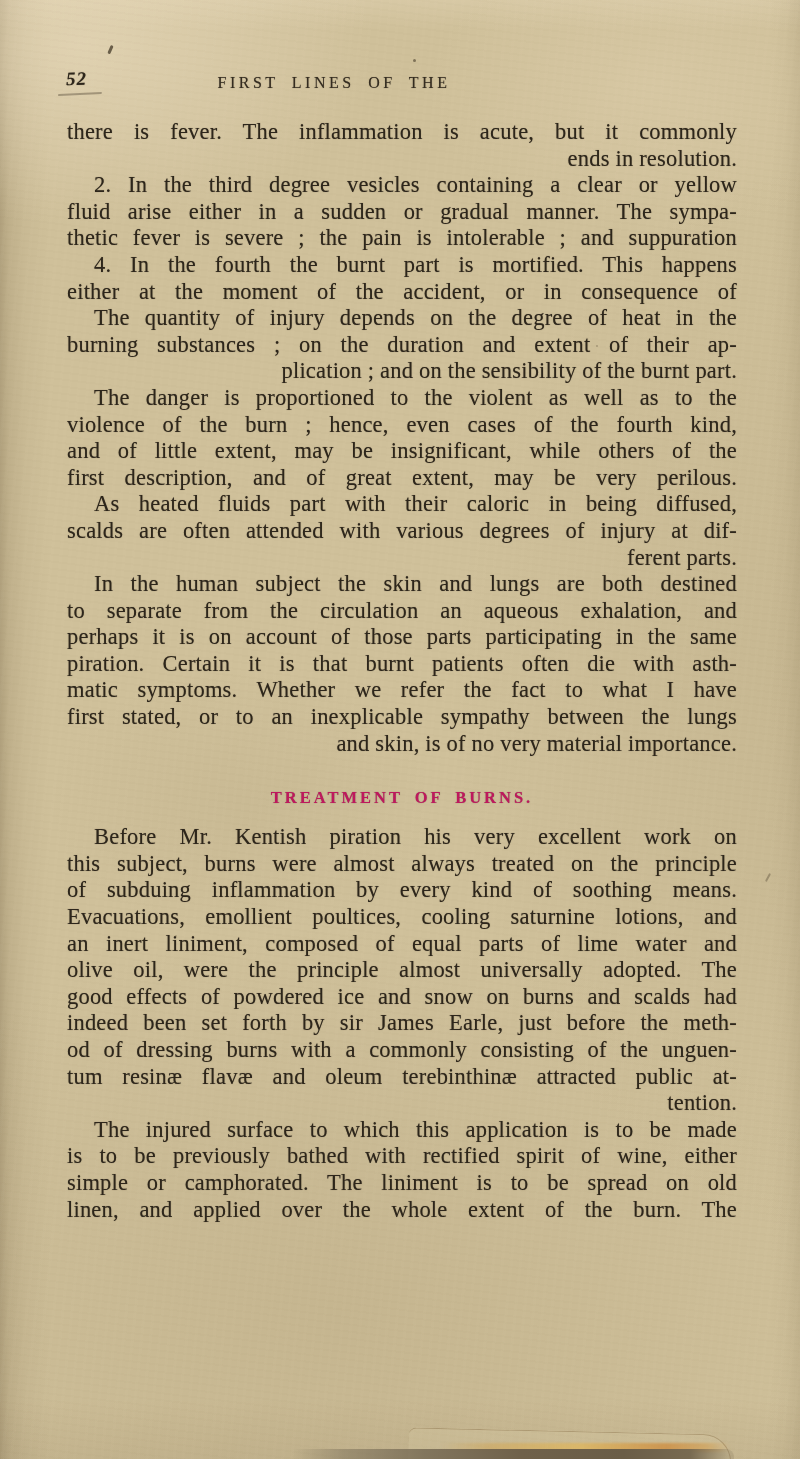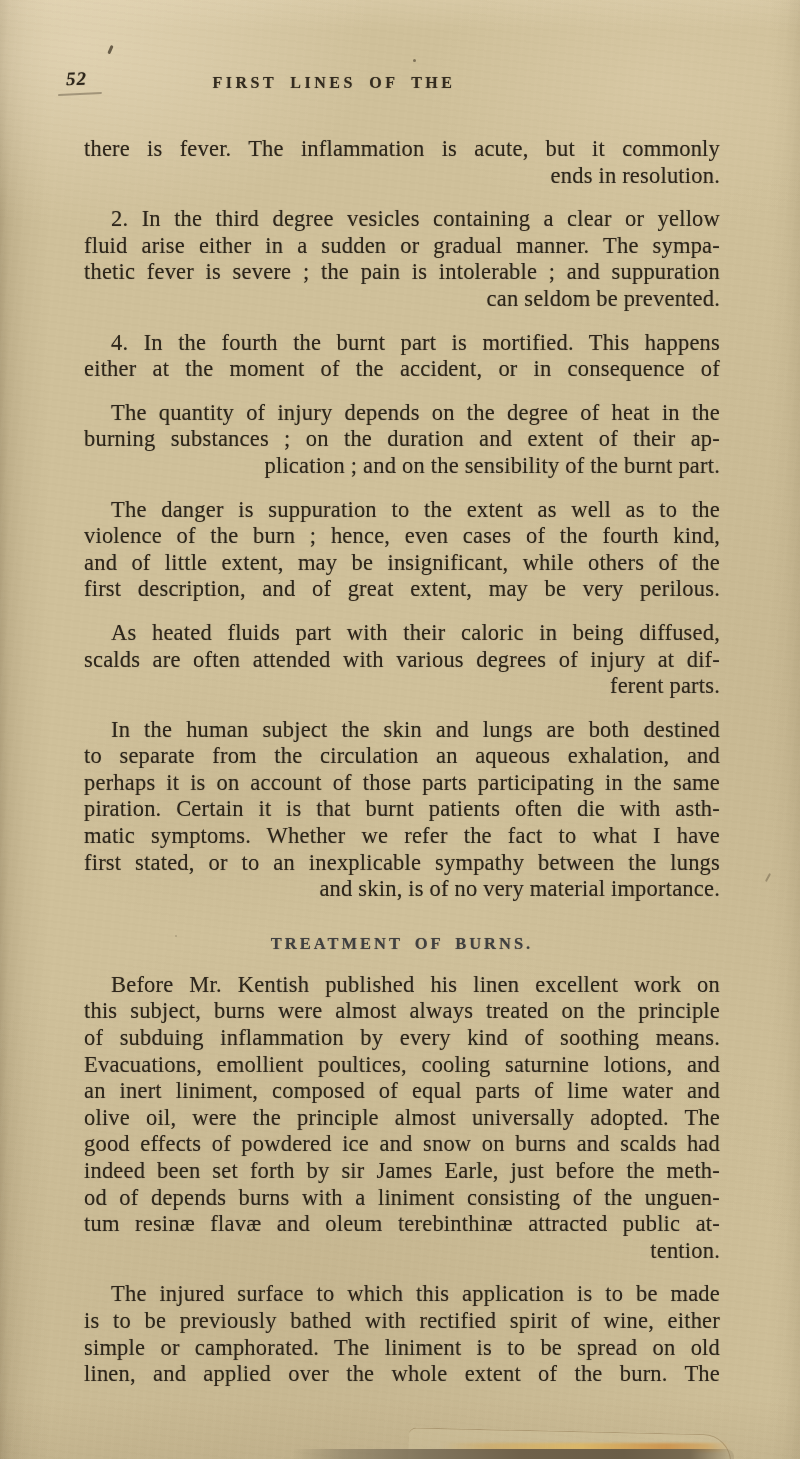--- a/index.html
+++ b/index.html
@@ -32,35 +32,35 @@
     position:absolute;left:66px;top:68px;
     font-size:19px;font-style:italic;font-weight:bold;
     letter-spacing:1px;transform:rotate(-2deg);
   }
   .page-number-smudge{
     position:absolute;left:58px;top:93px;width:44px;height:2px;
     background:rgba(58,47,32,0.35);transform:rotate(-3deg);border-radius:2px;
   }
   .running-header{
     position:absolute;left:0;top:74px;width:668px;text-align:center;
-    font-size:16px;font-weight:bold;letter-spacing:3.5px;word-spacing:6px;
+    font-size:16px;font-weight:normal;letter-spacing:3.5px;word-spacing:6px;
     color:#342c20;text-shadow:0 0 1px rgba(52,44,32,0.5);
   }
   .text-flow{
     position:absolute;left:67px;top:119px;width:670px;
     font-size:22.5px;line-height:26.6px;letter-spacing:0.2px;
   }
-  .paragraph{margin:17px;}
+  .paragraph{margin:0;}
   .line{text-align:right;}
   .line.j{text-align:justify;text-align-last:justify;}
   .line.indent{padding-left:27px;}
   .section-heading{
     text-align:center;font-size:16.5px;font-weight:bold;
     letter-spacing:3px;word-spacing:5px;line-height:22px;
-    margin-top:30px;margin-bottom:15px;color:#404040;
+    margin-top:30px;margin-bottom:15px;color:#be185d;
   }
   .speck{position:absolute;background:rgba(60,49,33,0.55);border-radius:50%;}
   .apostrophe-mark{
     position:absolute;left:109px;top:45px;width:2.5px;height:9px;
     background:rgba(55,45,30,0.7);transform:rotate(24deg);border-radius:2px;
   }
   .heading-margin-mark{
     position:absolute;left:767px;top:873px;width:2px;height:9px;
     background:rgba(70,58,40,0.35);transform:rotate(28deg);border-radius:2px;
   }
@@ -98,62 +98,61 @@
 
 <div class="text-flow ink">
     <div class="paragraph">
       <div class="line j">there is fever.  The inflammation is acute, but it commonly</div>
       <div class="line">ends in resolution.</div>
     </div>
     <div class="paragraph">
       <div class="line j indent">2. In the third degree vesicles containing a clear or yellow</div>
       <div class="line j">fluid arise either in a sudden or gradual manner.  The sympa-</div>
       <div class="line j">thetic fever is severe ; the pain is intolerable ; and suppuration</div>
-      <div class="line">can seldom be prevented.</div>
     </div>
     <div class="paragraph">
       <div class="line j indent">4. In the fourth the burnt part is mortified.  This happens</div>
       <div class="line j">either at the moment of the accident, or in consequence of</div>
     </div>
     <div class="paragraph">
       <div class="line j indent">The quantity of injury depends on the degree of heat in the</div>
       <div class="line j">burning substances ; on the duration and extent of their ap-</div>
       <div class="line">plication ; and on the sensibility of the burnt part.</div>
     </div>
     <div class="paragraph">
-      <div class="line j indent">The danger is suppuration to the extent as well as to the</div>
+      <div class="line j indent">The danger is proportioned to the violent as well as to the</div>
       <div class="line j">violence of the burn ;  hence, even cases of the fourth kind,</div>
       <div class="line j">and of little extent, may be insignificant, while others of the</div>
       <div class="line j">first description, and of great extent, may be very perilous.</div>
     </div>
     <div class="paragraph">
       <div class="line j indent">As heated fluids part with their caloric in being diffused,</div>
       <div class="line j">scalds are often attended with various degrees of injury at dif-</div>
       <div class="line">ferent parts.</div>
     </div>
     <div class="paragraph">
       <div class="line j indent">In the human subject the skin and lungs are both destined</div>
       <div class="line j">to separate from the circulation an aqueous exhalation, and</div>
       <div class="line j">perhaps it is on account of those parts participating in the same</div>
       <div class="line j">piration.  Certain it is that burnt patients often die with asth-</div>
       <div class="line j">matic symptoms.  Whether we refer the fact to what I have</div>
       <div class="line j">first stated, or to an inexplicable sympathy between the lungs</div>
       <div class="line">and skin, is of no very material importance.</div>
     </div>
     <div class="section-heading">TREATMENT OF BURNS.</div>
     <div class="paragraph">
-      <div class="line j indent">Before Mr. Kentish published his linen excellent work on</div>
+      <div class="line j indent">Before Mr. Kentish piration his very excellent work on</div>
       <div class="line j">this subject, burns were almost always treated on the principle</div>
       <div class="line j">of subduing inflammation by every kind of soothing means.</div>
       <div class="line j">Evacuations, emollient poultices, cooling saturnine lotions, and</div>
       <div class="line j">an inert liniment, composed of equal parts of lime water and</div>
       <div class="line j">olive oil, were the principle almost universally adopted.  The</div>
       <div class="line j">good effects of powdered ice and snow on burns and scalds had</div>
       <div class="line j">indeed been set forth by sir James Earle, just before the meth-</div>
-      <div class="line j">od of depends burns with a liniment consisting of the unguen-</div>
+      <div class="line j">od of dressing burns with a commonly consisting of the unguen-</div>
       <div class="line j">tum resinæ flavæ and oleum terebinthinæ attracted public at-</div>
       <div class="line">tention.</div>
     </div>
     <div class="paragraph">
       <div class="line j indent">The injured surface to which this application is to be made</div>
       <div class="line j">is to be previously bathed with rectified spirit of wine, either</div>
       <div class="line j">simple or camphorated.  The liniment is to be spread on old</div>
       <div class="line j">linen, and applied over the whole extent of the burn.  The</div>
     </div>
   </div>

